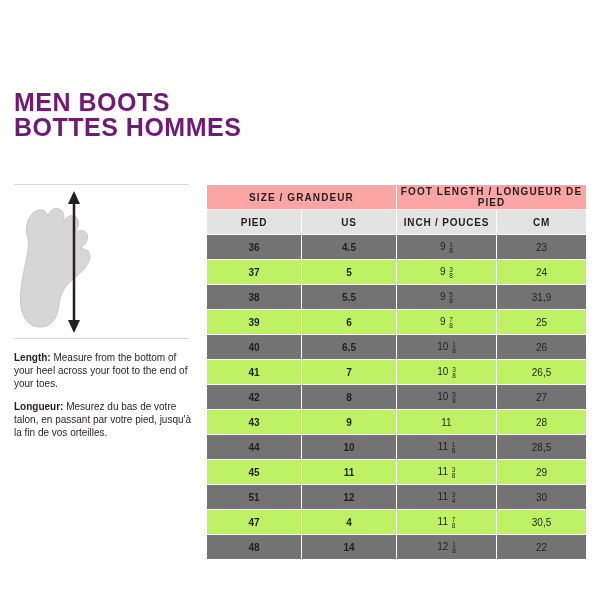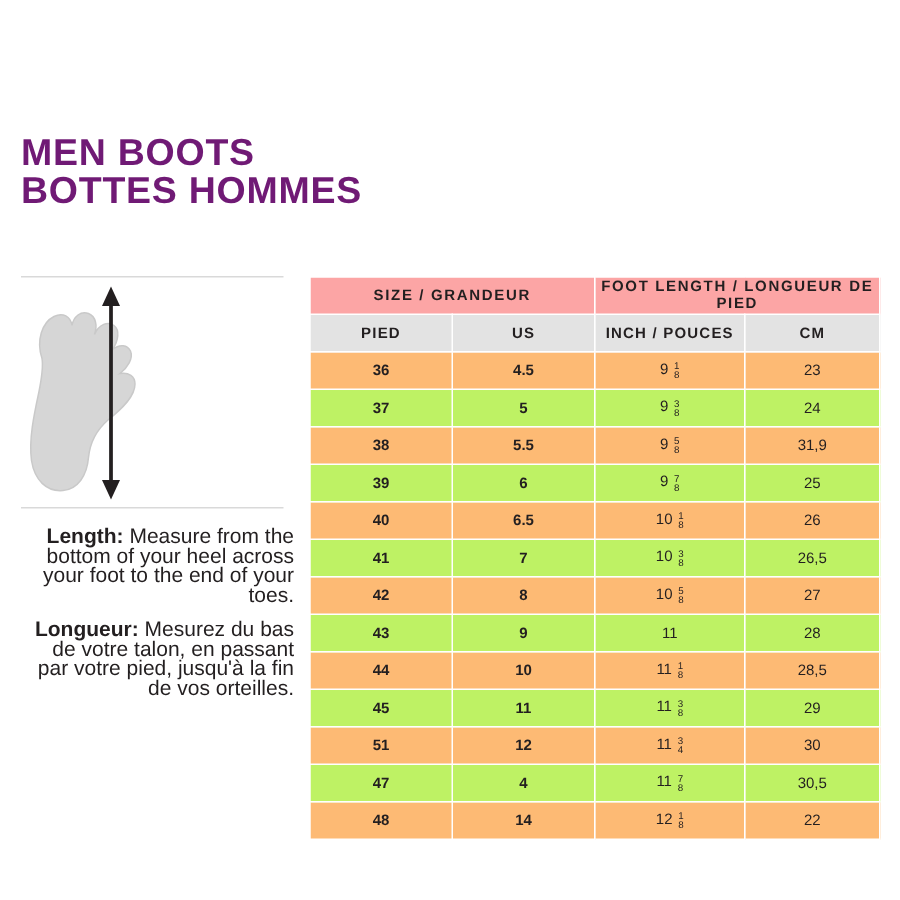--- a/index.html
+++ b/index.html
@@ -49,25 +49,24 @@
     border-bottom: 1px solid #d9d9d9;
     box-sizing: border-box;
   }
   .foot-svg {
     position: absolute;
     left: 0;
     top: 2px;
   }
   .notes {
     margin-top: 12px;
-    font-size: 14px;
+    font-size: 10px;
     line-height: 13px;
     color: #231f20;
     width: 182px;
-    text-align: right;
   }
   .notes p {
     margin: 0 0 10px 0;
   }
   .notes b {
     font-weight: bold;
   }
   
   .table-wrap {
     position: absolute;
@@ -98,21 +97,21 @@
     height: 26px;
   }
   th.col-head {
     background: #e3e3e3;
     font-size: 9.5px;
     font-weight: bold;
     letter-spacing: 0.8px;
     color: #231f20;
     height: 26px;
   }
-  tr.row-odd td { background: #fdba74; }
+  tr.row-odd td { background: #737373; }
   tr.row-even td { background: #bef264; }
   td.bold-cell { font-weight: bold; font-size: 10.5px; }
   .frac {
     display: inline-block;
     font-size: 6.5px;
     line-height: 6.5px;
     vertical-align: top;
     position: relative;
     top: 1px;
     margin-left: 1px;

